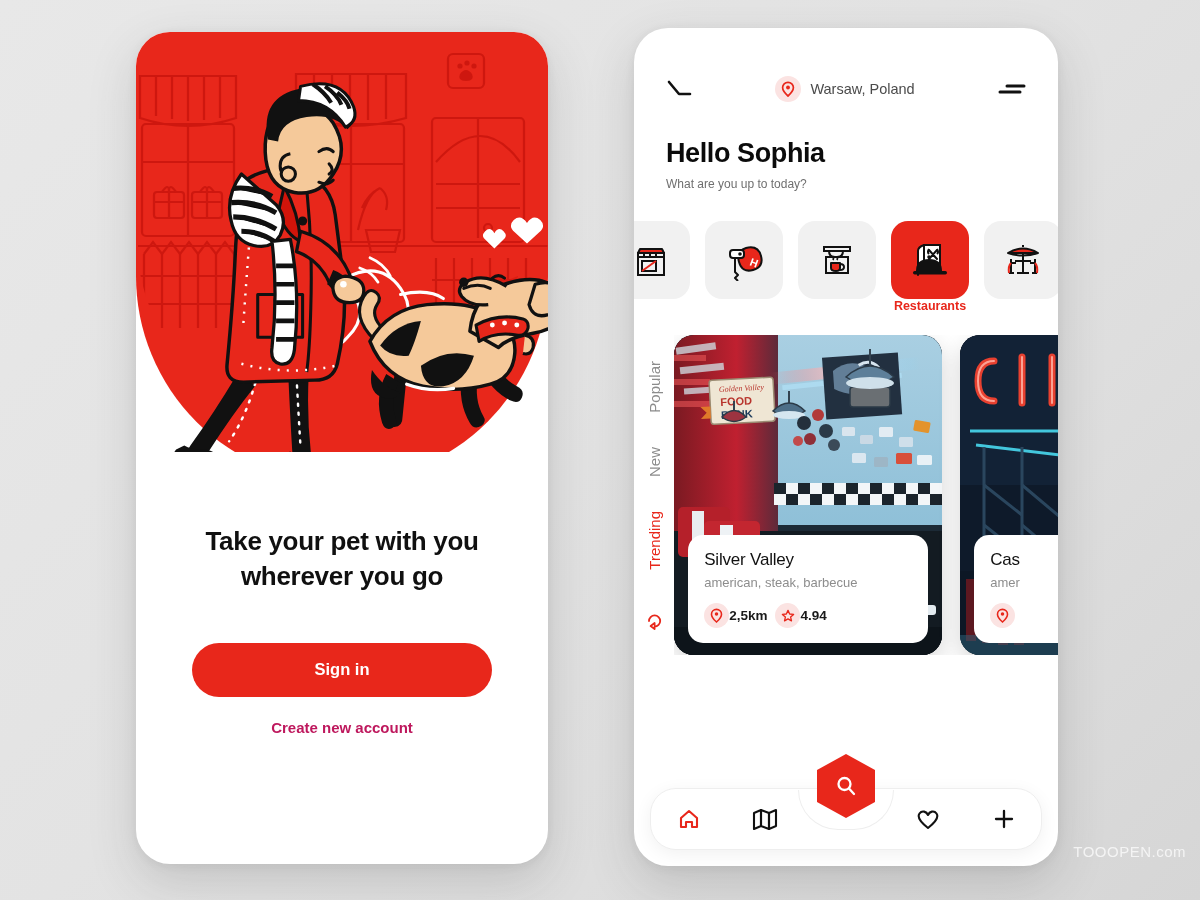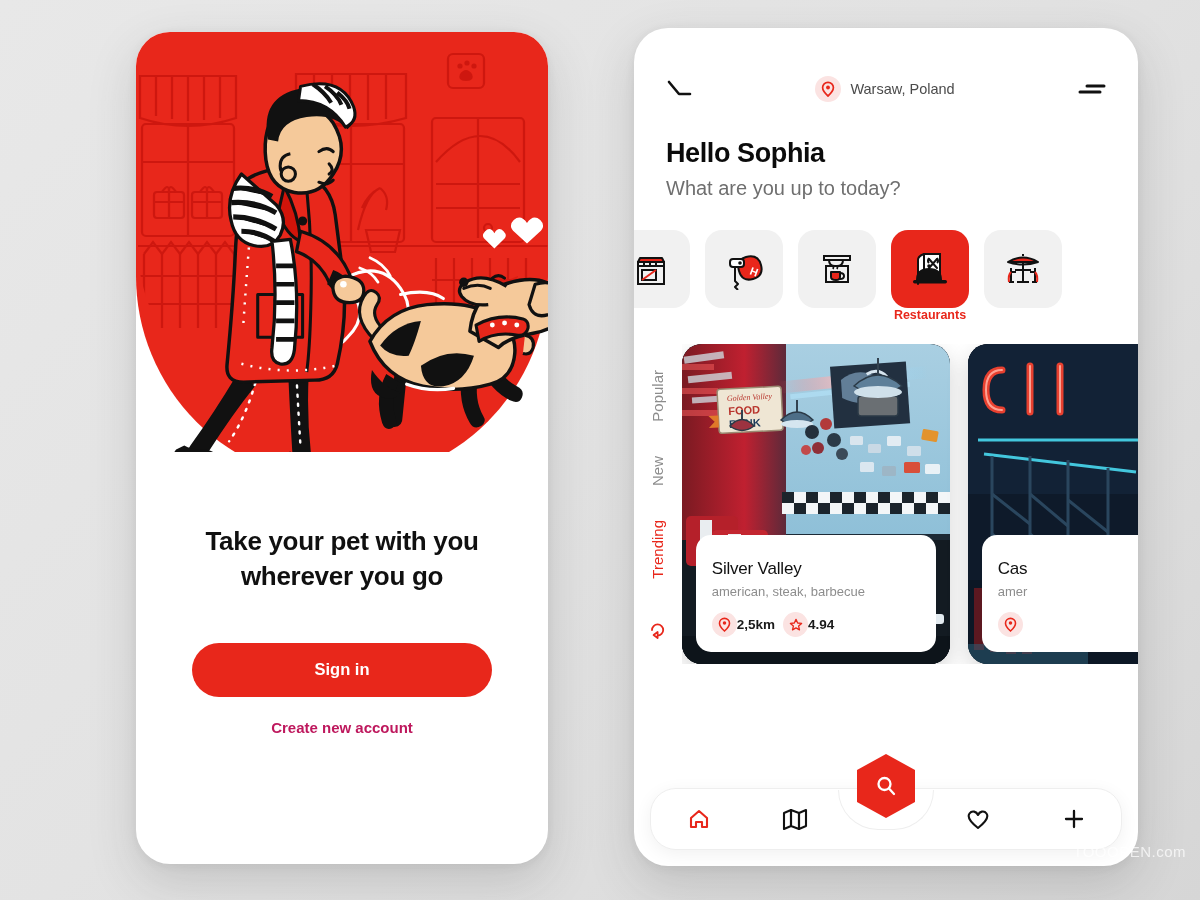--- a/index.html
+++ b/index.html
@@ -15,21 +15,21 @@
 
   
   .phone {
     position: absolute;
     background: #ffffff;
     border-radius: 34px;
     overflow: hidden;
     box-shadow: 0 18px 48px rgba(60,60,60,.18), 0 2px 10px rgba(60,60,60,.08);
   }
   #phone-left  { left: 136px; top: 32px;  width: 412px; height: 832px; }
-  #phone-right { left: 634px; top: 28px;  width: 504px; height: 838px; }
+  #phone-right { left: 634px; top: 28px;  width: 424px; height: 838px; }
 
   
   .hero {
     position: relative;
     width: 100%; height: 420px;
     background: #ffffff;
     overflow: hidden;
   }
   .hero-blob {
     position: absolute;
@@ -98,21 +98,21 @@
     background: #fbe3e2;
     display: flex; align-items: center; justify-content: center;
   }
   .loc-text { font-size: 14.5px; color: #4b4b4b; }
   .icon-btn { background: none; border: none; cursor: pointer; padding: 0; line-height: 0; }
 
   .greeting { padding: 36px 32px 0; }
   .greeting h1 {
     font-size: 27px; font-weight: 700; color: #0b0b0b; letter-spacing: -.4px;
   }
-  .greeting p { margin-top: 8px; font-size: 20px; color: #6f6f6f; }
+  .greeting p { margin-top: 8px; font-size: 12px; color: #6f6f6f; }
 
   
   .cats {
     display: flex; gap: 15px;
     padding: 30px 0 0 0;
     margin-left: -22px;
     overflow: hidden;
   }
   .cat { flex: 0 0 auto; text-align: center; }
   .cat-tile {
@@ -154,21 +154,21 @@
     overflow: hidden;
     background: #101010;
     box-shadow: 0 8px 22px rgba(0,0,0,.16);
   }
   .card-photo { position: absolute; inset: 0; }
   .card-info {
     position: absolute;
     left: 14px; right: 14px; bottom: 12px;
     background: #fff;
     border-radius: 15px;
-    padding: 24px 16px 15px;
+    padding: 15px 16px 15px;
   }
   .card-title { font-size: 17px; font-weight: 400; color: #111; letter-spacing: -.2px; }
   .card-tags { margin-top: 5px; font-size: 13px; color: #8d8d8d; }
   .card-meta { display: flex; align-items: center; margin-top: 13px; }
   .meta-badge {
     width: 25px; height: 25px; border-radius: 50%;
     background: #fbe3e2;
     display: flex; align-items: center; justify-content: center;
   }
   .meta-val { font-size: 13.5px; font-weight: 700; color: #1a1a1a; }

